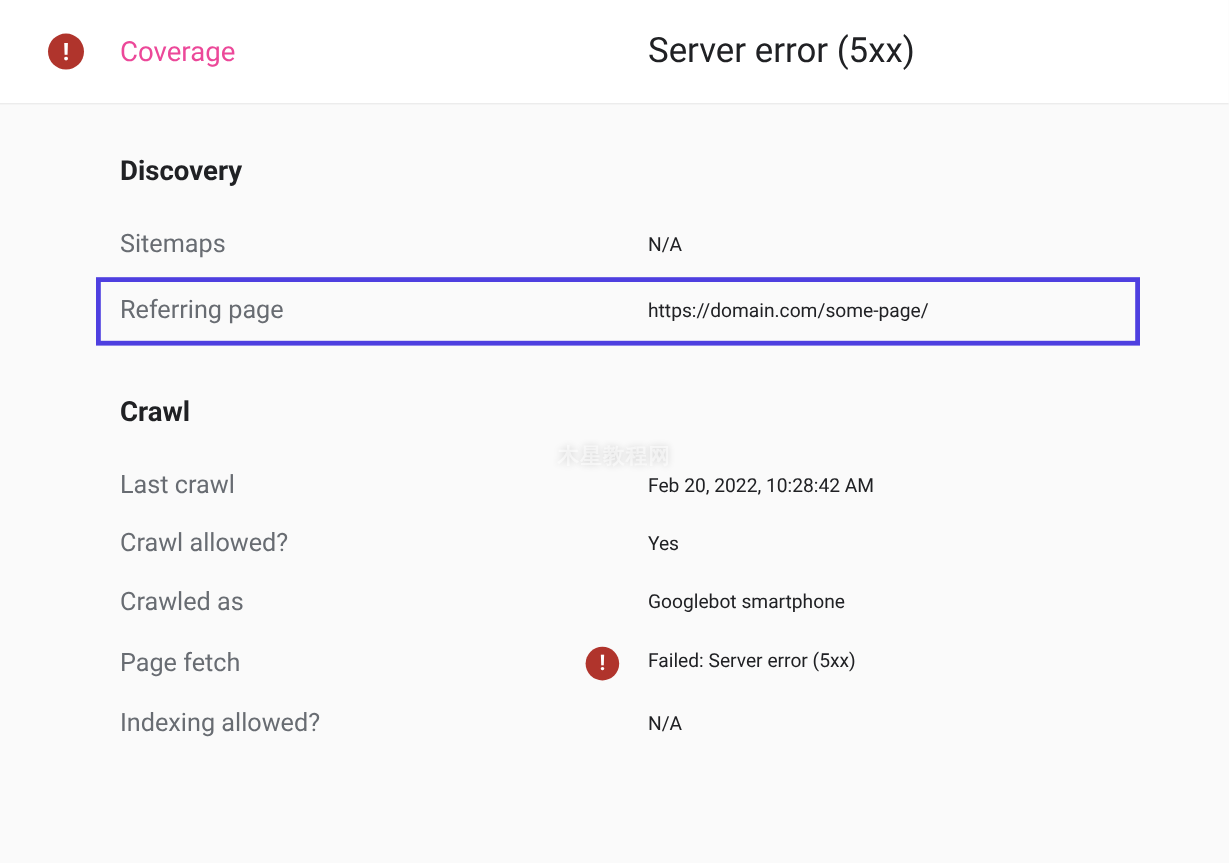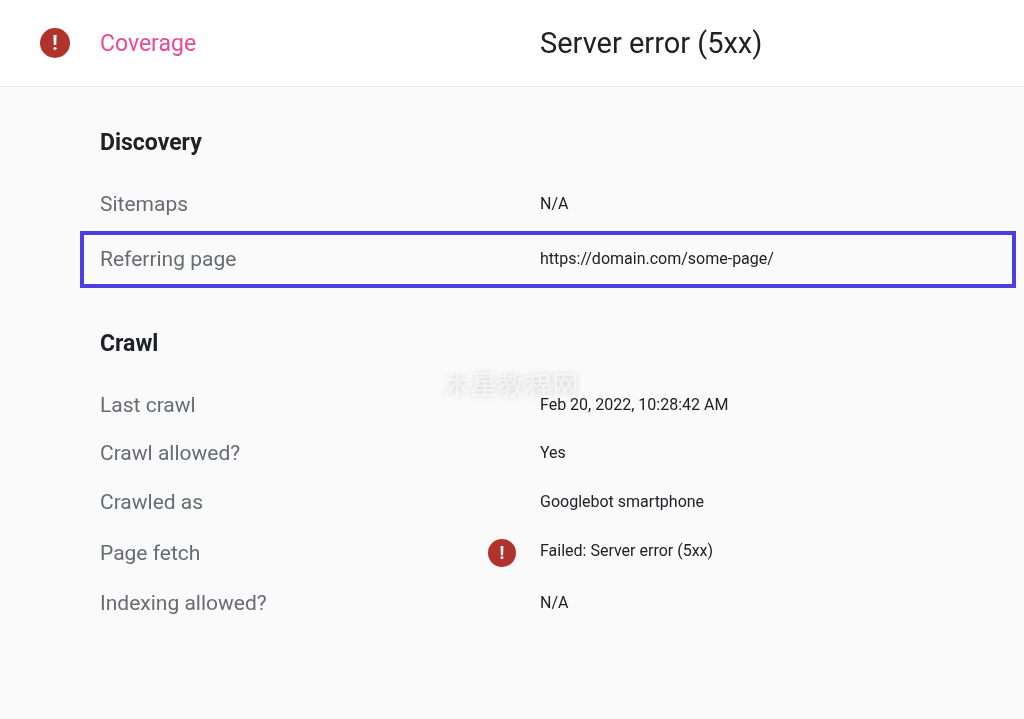--- a/index.html
+++ b/index.html
@@ -75,21 +75,21 @@
       font-size: 16px;
       color: #202124;
       line-height: 1.55;
     }
     .highlight-box {
       border: 4px solid #4e3fe0;
       margin-left: -20px;
       padding: 8px 12px 8px 16px;
       margin-top: 2px;
       margin-bottom: 2px;
-      width: 936px;
+      width: 870px;
     }
     .highlight-box .row { padding: 4px 0; }
     .inline-error {
       width: 28px;
       height: 28px;
       border-radius: 50%;
       background: #b0342c;
       display: inline-flex;
       align-items: center;
       justify-content: center;
@@ -98,21 +98,21 @@
       font-size: 18px;
       margin-left: auto;
       margin-right: 24px;
       line-height: 1;
     }
     .watermark {
       position: absolute;
       left: 50%;
       top: 368px;
       transform: translateX(-50%);
-      font-size: 26px;
+      font-size: 18px;
       font-weight: 700;
       color: rgba(255,255,255,0.55);
       text-shadow: 0 0 6px rgba(0,0,0,0.15);
       pointer-events: none;
       letter-spacing: 1px;
     }
   </style>
 </head>
 <body>
 

